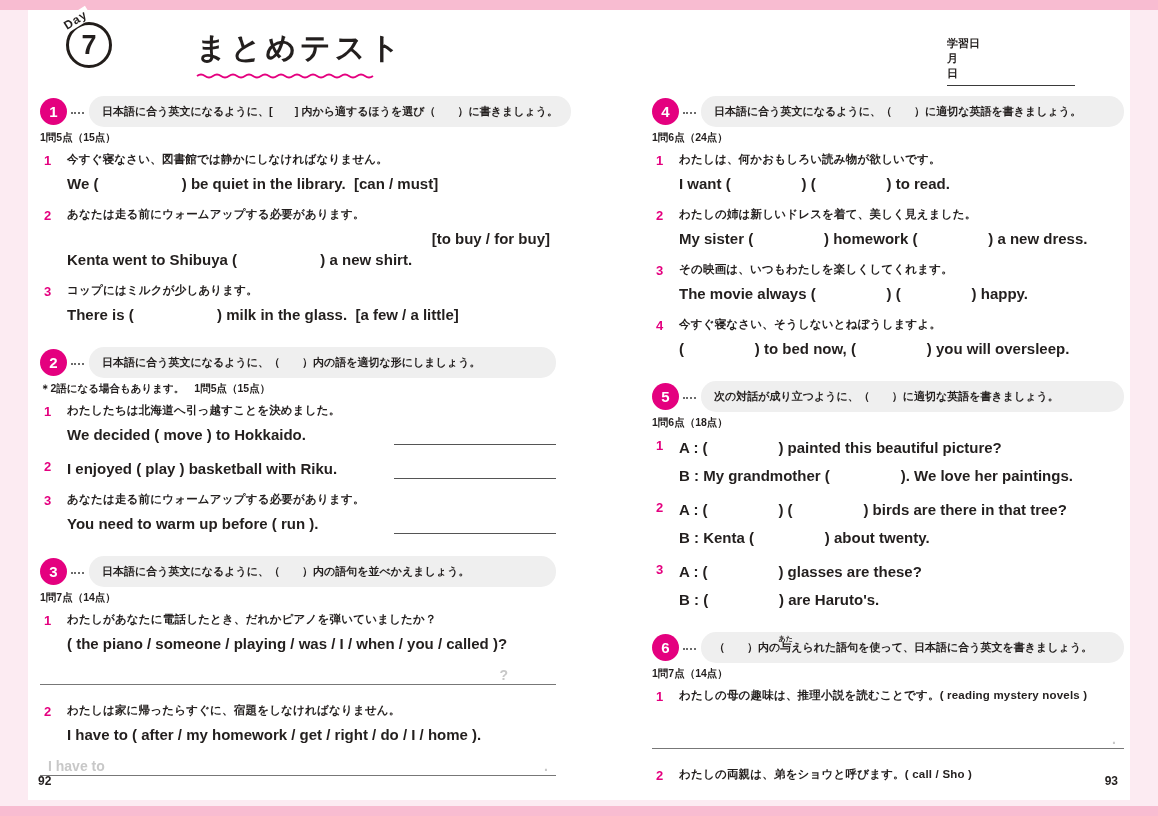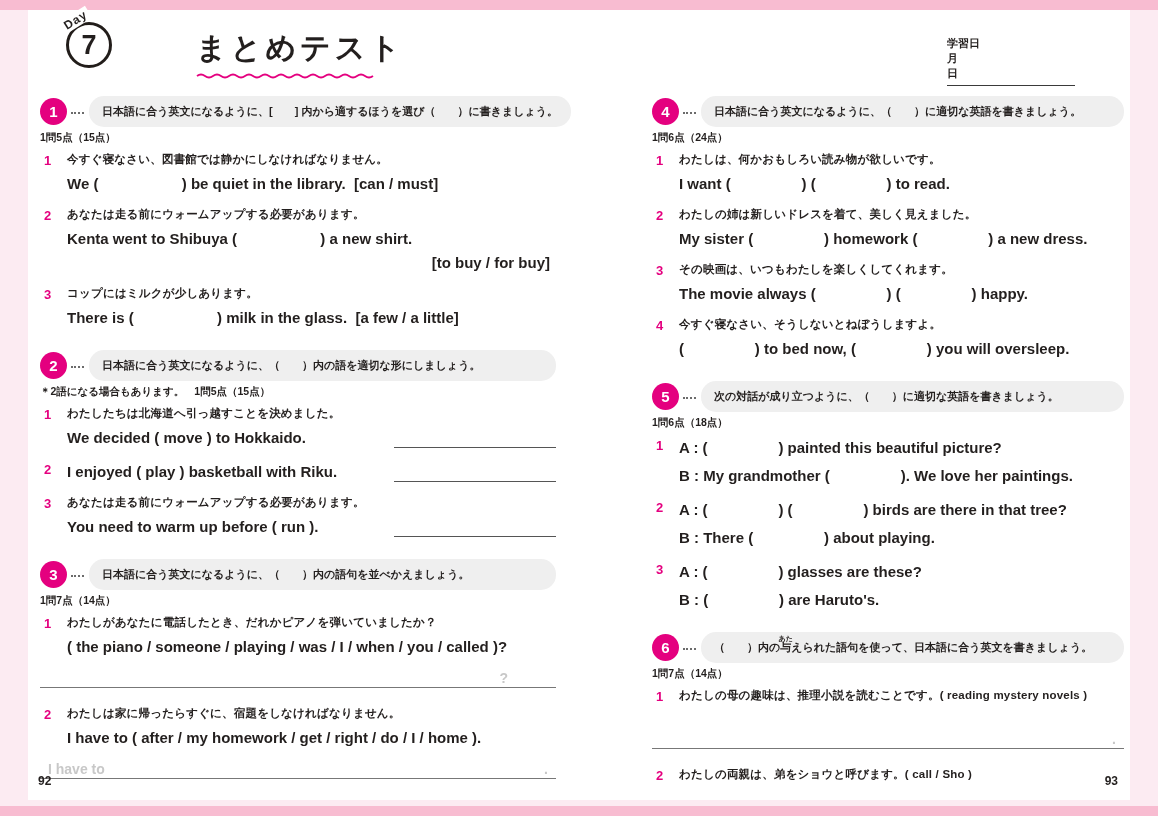--- a/index.html
+++ b/index.html
@@ -117,22 +117,22 @@
         </div>
         <div class="points"><span>1問5点（15点）</span></div>
         <div class="item">
           <span class="inum">1</span>
           <div class="jp">今すぐ寝なさい、図書館では静かにしなければなりません。</div>
           <div class="en">We (                    ) be quiet in the library.  [can / must]</div>
         </div>
         <div class="item">
           <span class="inum">2</span>
           <div class="jp">あなたは走る前にウォームアップする必要があります。</div>
+          <div class="en en-right">[to buy / for buy]</div>
           <div class="en">Kenta went to Shibuya (                    ) a new shirt.</div>
-          <div class="en en-right">[to buy / for buy]</div>
         </div>
         <div class="item">
           <span class="inum">3</span>
           <div class="jp">コップにはミルクが少しあります。</div>
           <div class="en">There is (                    ) milk in the glass.  [a few / a little]</div>
         </div>
       </section>
 
       <section class="sec">
         <div class="sec-head">
@@ -236,21 +236,21 @@
         </div>
         <div class="points"><span>1問6点（18点）</span></div>
         <div class="item">
           <span class="inum">1</span>
           <div class="en dlg">A : (                 ) painted this beautiful picture?</div>
           <div class="en dlg">B : My grandmother (                 ). We love her paintings.</div>
         </div>
         <div class="item">
           <span class="inum">2</span>
           <div class="en dlg">A : (                 ) (                 ) birds are there in that tree?</div>
-          <div class="en dlg">B : There (                 ) about playing.</div>
+          <div class="en dlg">B : Kenta (                 ) about twenty.</div>
         </div>
         <div class="item">
           <span class="inum">3</span>
           <div class="en dlg">A : (                 ) glasses are these?</div>
           <div class="en dlg">B : (                 ) are Haruto's.</div>
         </div>
       </section>
 
       <section class="sec">
         <div class="sec-head">

